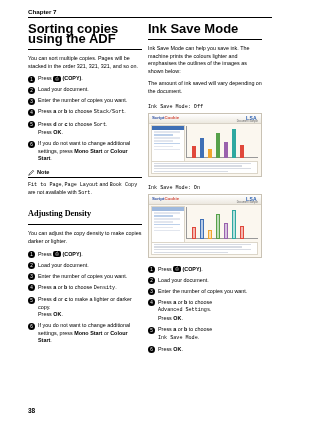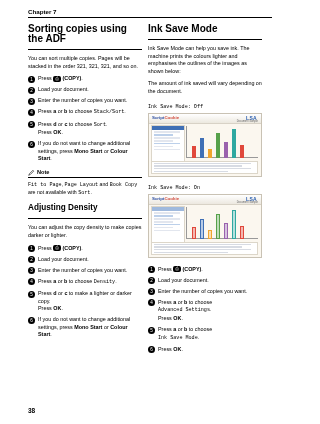--- a/index.html
+++ b/index.html
@@ -26,26 +26,27 @@
   .cols{
     position:absolute;left:28px;top:24px;width:246px;height:372px;
   }
   .col{
     position:absolute;top:0;width:114px;
   }
   .col-left{left:0;}
   .col-right{left:120px;}
 
   h2.sec{
-    font-size:10px;font-weight:bold;margin:0 0 5px 0;padding:0;
+    font-size:13px;font-weight:bold;margin:0 0 5px 0;padding:0;
     line-height:10px;
   }
   h2.sec2{
-    font-size:8.2px;font-weight:bold;margin:6px 0 5px 0;padding:0;
+    font-size:8.2px;font-weight:bold;margin:12px 0 5px 0;padding:0;
     line-height:10px;
+    font-family:Liberation Serif, serif;
   }
   .rule{
     height:1px;background:#000;margin:0 0 5px 0;
   }
   p.body{
     font-size:5.4px;line-height:7.6px;margin:0 0 5px 0;
   }
   ol.steps{
     margin:0;padding:0;list-style:none;
   }

